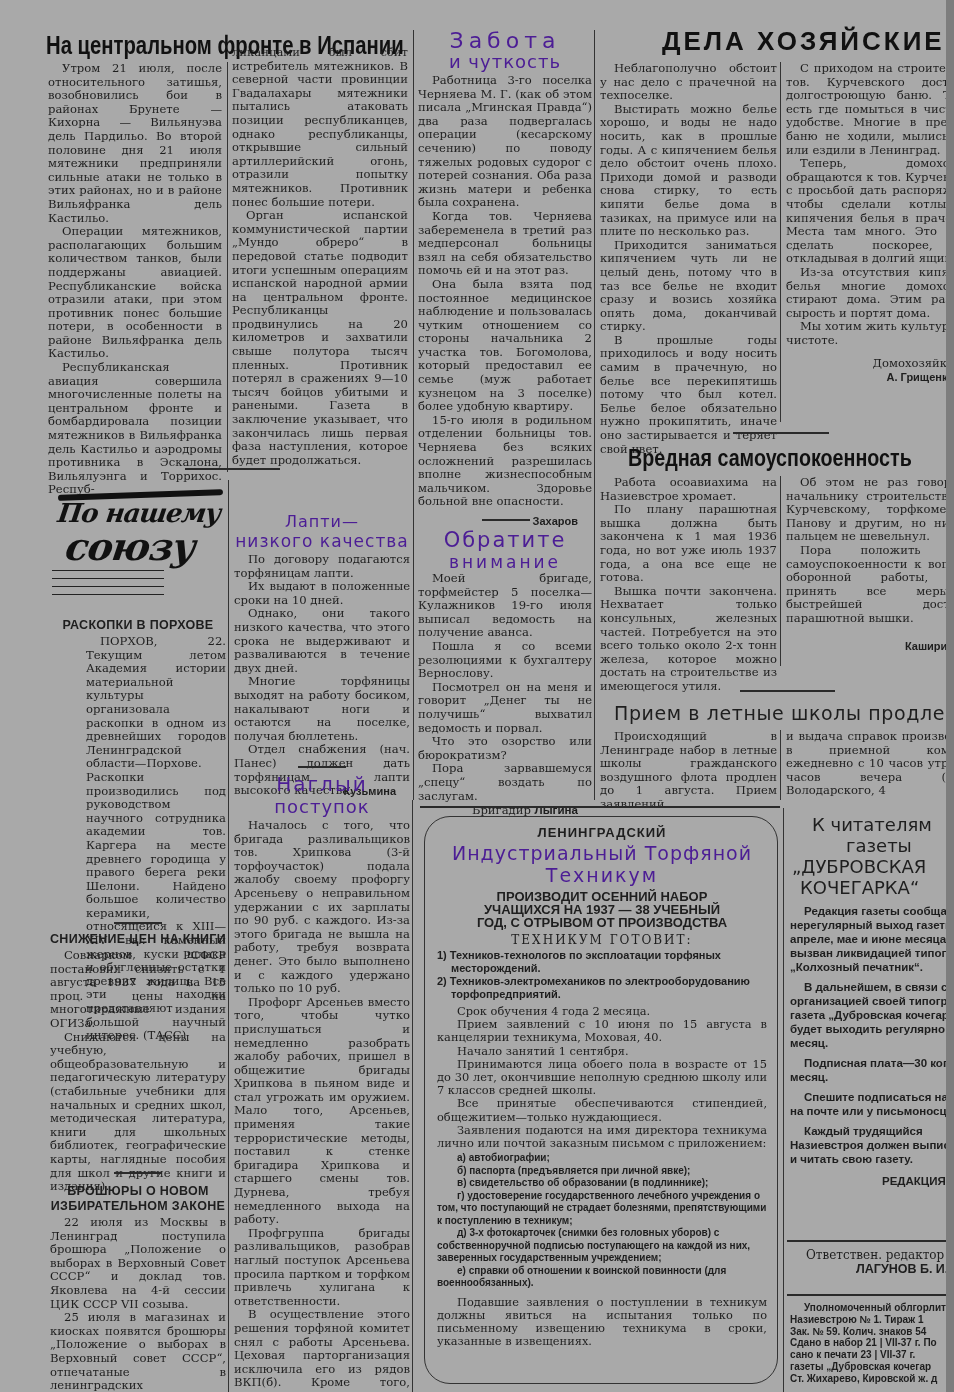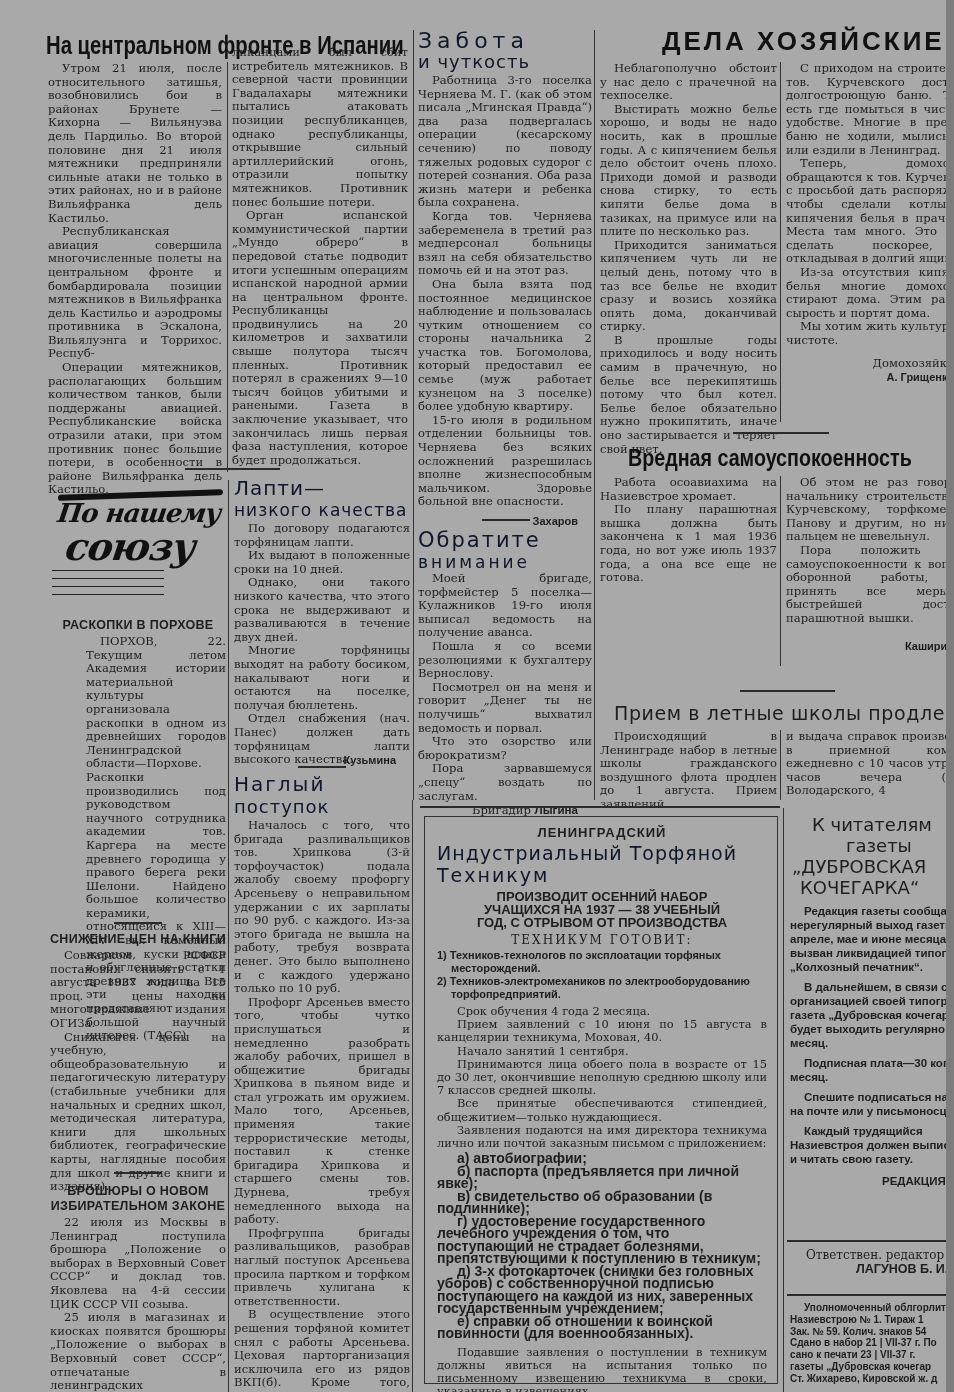--- a/index.html
+++ b/index.html
@@ -3,42 +3,42 @@
 <meta charset="utf-8">
 <style>
   html,body{margin:0;padding:0;}
   body{width:954px;height:1392px;background:#a9a9a9;position:relative;overflow:hidden;
        font-family:"DejaVu Serif","Liberation Serif",serif;color:#1e1e1e;}
   .abs{position:absolute;}
   .txt{font-size:11.6px;line-height:13.6px;text-align:justify;margin:0;hyphens:manual;}
   .txt p{margin:0;text-indent:14px;}
   .hd-cond{font-family:"Liberation Sans","DejaVu Sans",sans-serif;font-weight:bold;color:#111;
            transform-origin:left top;white-space:nowrap;}
-  .hd-light{font-family:"DejaVu Sans","Liberation Sans",sans-serif;color:#0f172a;
+  .hd-light{font-family:"DejaVu Sans","Liberation Sans",sans-serif;color:#4c1d95;text-align:center;
             letter-spacing:3px;}
   .sans-bold{font-family:"Liberation Sans","DejaVu Sans",sans-serif;font-weight:bold;}
   .vrule{position:absolute;width:1px;background:#333;}
   .hrule{position:absolute;height:2px;background:#2a2a2a;}
   .sig{font-family:"Liberation Sans",sans-serif;font-weight:bold;font-size:11px;text-align:right;}
   .small-hd{font-family:"Liberation Sans",sans-serif;font-weight:bold;font-size:12.5px;text-align:center;
             letter-spacing:0.3px;line-height:15px;}
-  .ad-box{border-left:1.5px solid #333;border-right:1.5px solid #333;}
-  .ad-list{font-family:"Liberation Sans",sans-serif;font-weight:bold;font-size:14px;line-height:12.5px;}
+  .ad-box{border-left:1.5px solid #333;border-right:1.5px solid #333;border-radius:26px;}
+  .ad-list{font-family:"Liberation Sans",sans-serif;font-weight:bold;font-size:10px;line-height:12.5px;}
   .right-notice{font-family:"Liberation Sans",sans-serif;font-weight:bold;font-size:11.5px;line-height:14px;}
 </style>
 </head>
 <body>
 
 <div class="abs" style="left:46px;top:30px;width:364px;">
   <div class="hd-cond" style="font-size:26px;transform:scaleX(0.78);width:470px;">На центральном фронте в Испании</div>
 </div>
 <div class="abs txt" style="left:48px;top:62px;width:174px;">
   <p>Утром 21 июля, после относительного затишья, возобновились бои в районах Брунете — Кихорна — Вильяну­эва дель Пардильо. Во второй половине дня 21 июля мятежники предприняли сильные атаки не только в этих районах, но и в районе Вильяфранка дель Кастильо.</p>
+  <p>Операции мятежников, располагающих большим количеством танков, были поддержаны авиацией. Республиканские войска отразили атаки, при этом противник понес большие потери, в особенности в районе Вильяфранка дель Кастильо.</p>
   <p>Республиканская авиация совершила многочисленные полеты на центральном фронте и бомбардировала позиции мятежников в Вильяфранка дель Кастильо и аэродромы противника в Эскалона, Вильялуэнга и Торрихос. Респуб-</p>
-  <p>Операции мятежников, располагающих большим количеством танков, были поддержаны авиацией. Республиканские войска отразили атаки, при этом противник понес большие потери, в особенности в районе Вильяфранка дель Кастильо.</p>
 </div>
 <div class="vrule" style="left:227px;top:62px;height:410px;"></div>
 <div class="abs txt" style="left:232px;top:46px;width:176px;">
   <p style="text-indent:0">ликанцами был сбит истребитель мятежников. В северной части провинции Гвадалахары мятежники пытались атаковать позиции республиканцев, однако республиканцы, открывшие сильный артиллерийский огонь, отразили попытку мятежников. Противник понес большие потери.</p>
   <p>Орган испанской коммунистической партии „Мундо обреро“ в передовой статье подводит итоги успешным операциям испанской народной армии на центральном фронте. Республиканцы продвинулись на 20 километров и захватили свыше полутора тысяч пленных. Противник потерял в сражениях 9—10 тысяч бойцов убитыми и ранеными. Газета в заключение указывает, что закончилась лишь первая фаза наступления, которое будет продолжаться.</p>
 </div>
 <div class="hrule" style="left:185px;top:468px;width:95px;"></div>
 
 <div class="vrule" style="left:413px;top:30px;height:770px;"></div>
 
@@ -92,20 +92,21 @@
   <div class="sig" style="padding-right:32px;">А. Грищенко</div>
 </div>
 <div class="hrule" style="left:733px;top:432px;width:96px;"></div>
 
 <div class="abs" style="left:600px;top:444px;width:354px;">
   <div class="hd-cond" style="font-size:24px;margin-left:28px;transform:scaleX(0.82);">Вредная самоуспокоенность</div>
 </div>
 <div class="abs txt" style="left:600px;top:476px;width:177px;">
   <p>Работа осоавиахима на Назиевстрое хромает.</p>
   <p>По плану парашютная вышка должна быть закончена к 1 мая 1936 года, но вот уже июль 1937 года, а она все еще не готова.</p>
+  <p>Вышка почти закончена. Нехватает только консульных, железных частей. Потребуется на это всего только около 2-х тонн железа, которое можно достать на строительстве из имеющегося утиля.</p>
 </div>
 <div class="vrule" style="left:780px;top:476px;height:190px;"></div>
 <div class="abs txt" style="left:786px;top:476px;width:200px;">
   <p>Об этом не раз говорилось начальнику строительства тов. Курчевскому, торфкоме тов. Панову и другим, но никто и пальцем не шевельнул.</p>
   <p>Пора положить конец самоуспокоенности к вопросам оборонной работы, надо принять все меры к быстрейшей достройке парашютной вышки.</p>
   <div class="sig" style="margin-top:14px;padding-right:32px;">Каширин</div>
 </div>
 <div class="hrule" style="left:740px;top:690px;width:95px;"></div>
 
 <div class="abs" style="left:600px;top:702px;width:354px;overflow:hidden;">
@@ -151,21 +152,21 @@
   <div class="small-hd">ИЗБИРАТЕЛЬНОМ ЗАКОНЕ</div>
   <div class="txt" style="margin-top:2px;">
     <p>22 июля из Москвы в Ленинград поступила брошюра „Положение о выборах в Верховный Совет СССР“ и доклад тов. Яковлева на 4-й сессии ЦИК СССР VII созыва.</p>
     <p>25 июля в магазинах и киосках появятся брошюры „Положение о выборах в Верховный совет СССР“, отпечатаные в ленинградских типографиях. (ТАСС)</p>
   </div>
 </div>
 
 <div class="vrule" style="left:228px;top:480px;height:912px;"></div>
 
 <div class="abs" style="left:234px;top:476px;width:176px;">
-  <div class="hd-light" style="font-size:20px;letter-spacing:1px;">Лапти—</div>
+  <div class="hd-light" style="font-size:16px;letter-spacing:1px;margin-top:36px;">Лапти—</div>
   <div class="hd-light" style="font-size:17px;letter-spacing:1px;">низкого качества</div>
   <div class="txt" style="margin-top:2px;">
     <p>По договору подагаются торфяницам лапти.</p>
     <p>Их выдают в положенные сроки на 10 дней.</p>
     <p>Однако, они такого низкого качества, что этого срока не выдерживают и разваливаются в течение двух дней.</p>
     <p>Многие торфяницы выходят на работу босиком, накалывают ноги и остаются на поселке, получая бюллетень.</p>
     <p>Отдел снабжения (нач. Панес) должен дать торфяницам лапти высокого качества.</p>
   </div>
   <div class="sig" style="padding-right:14px;margin-top:-13px;">Кузьмина</div>
 </div>

